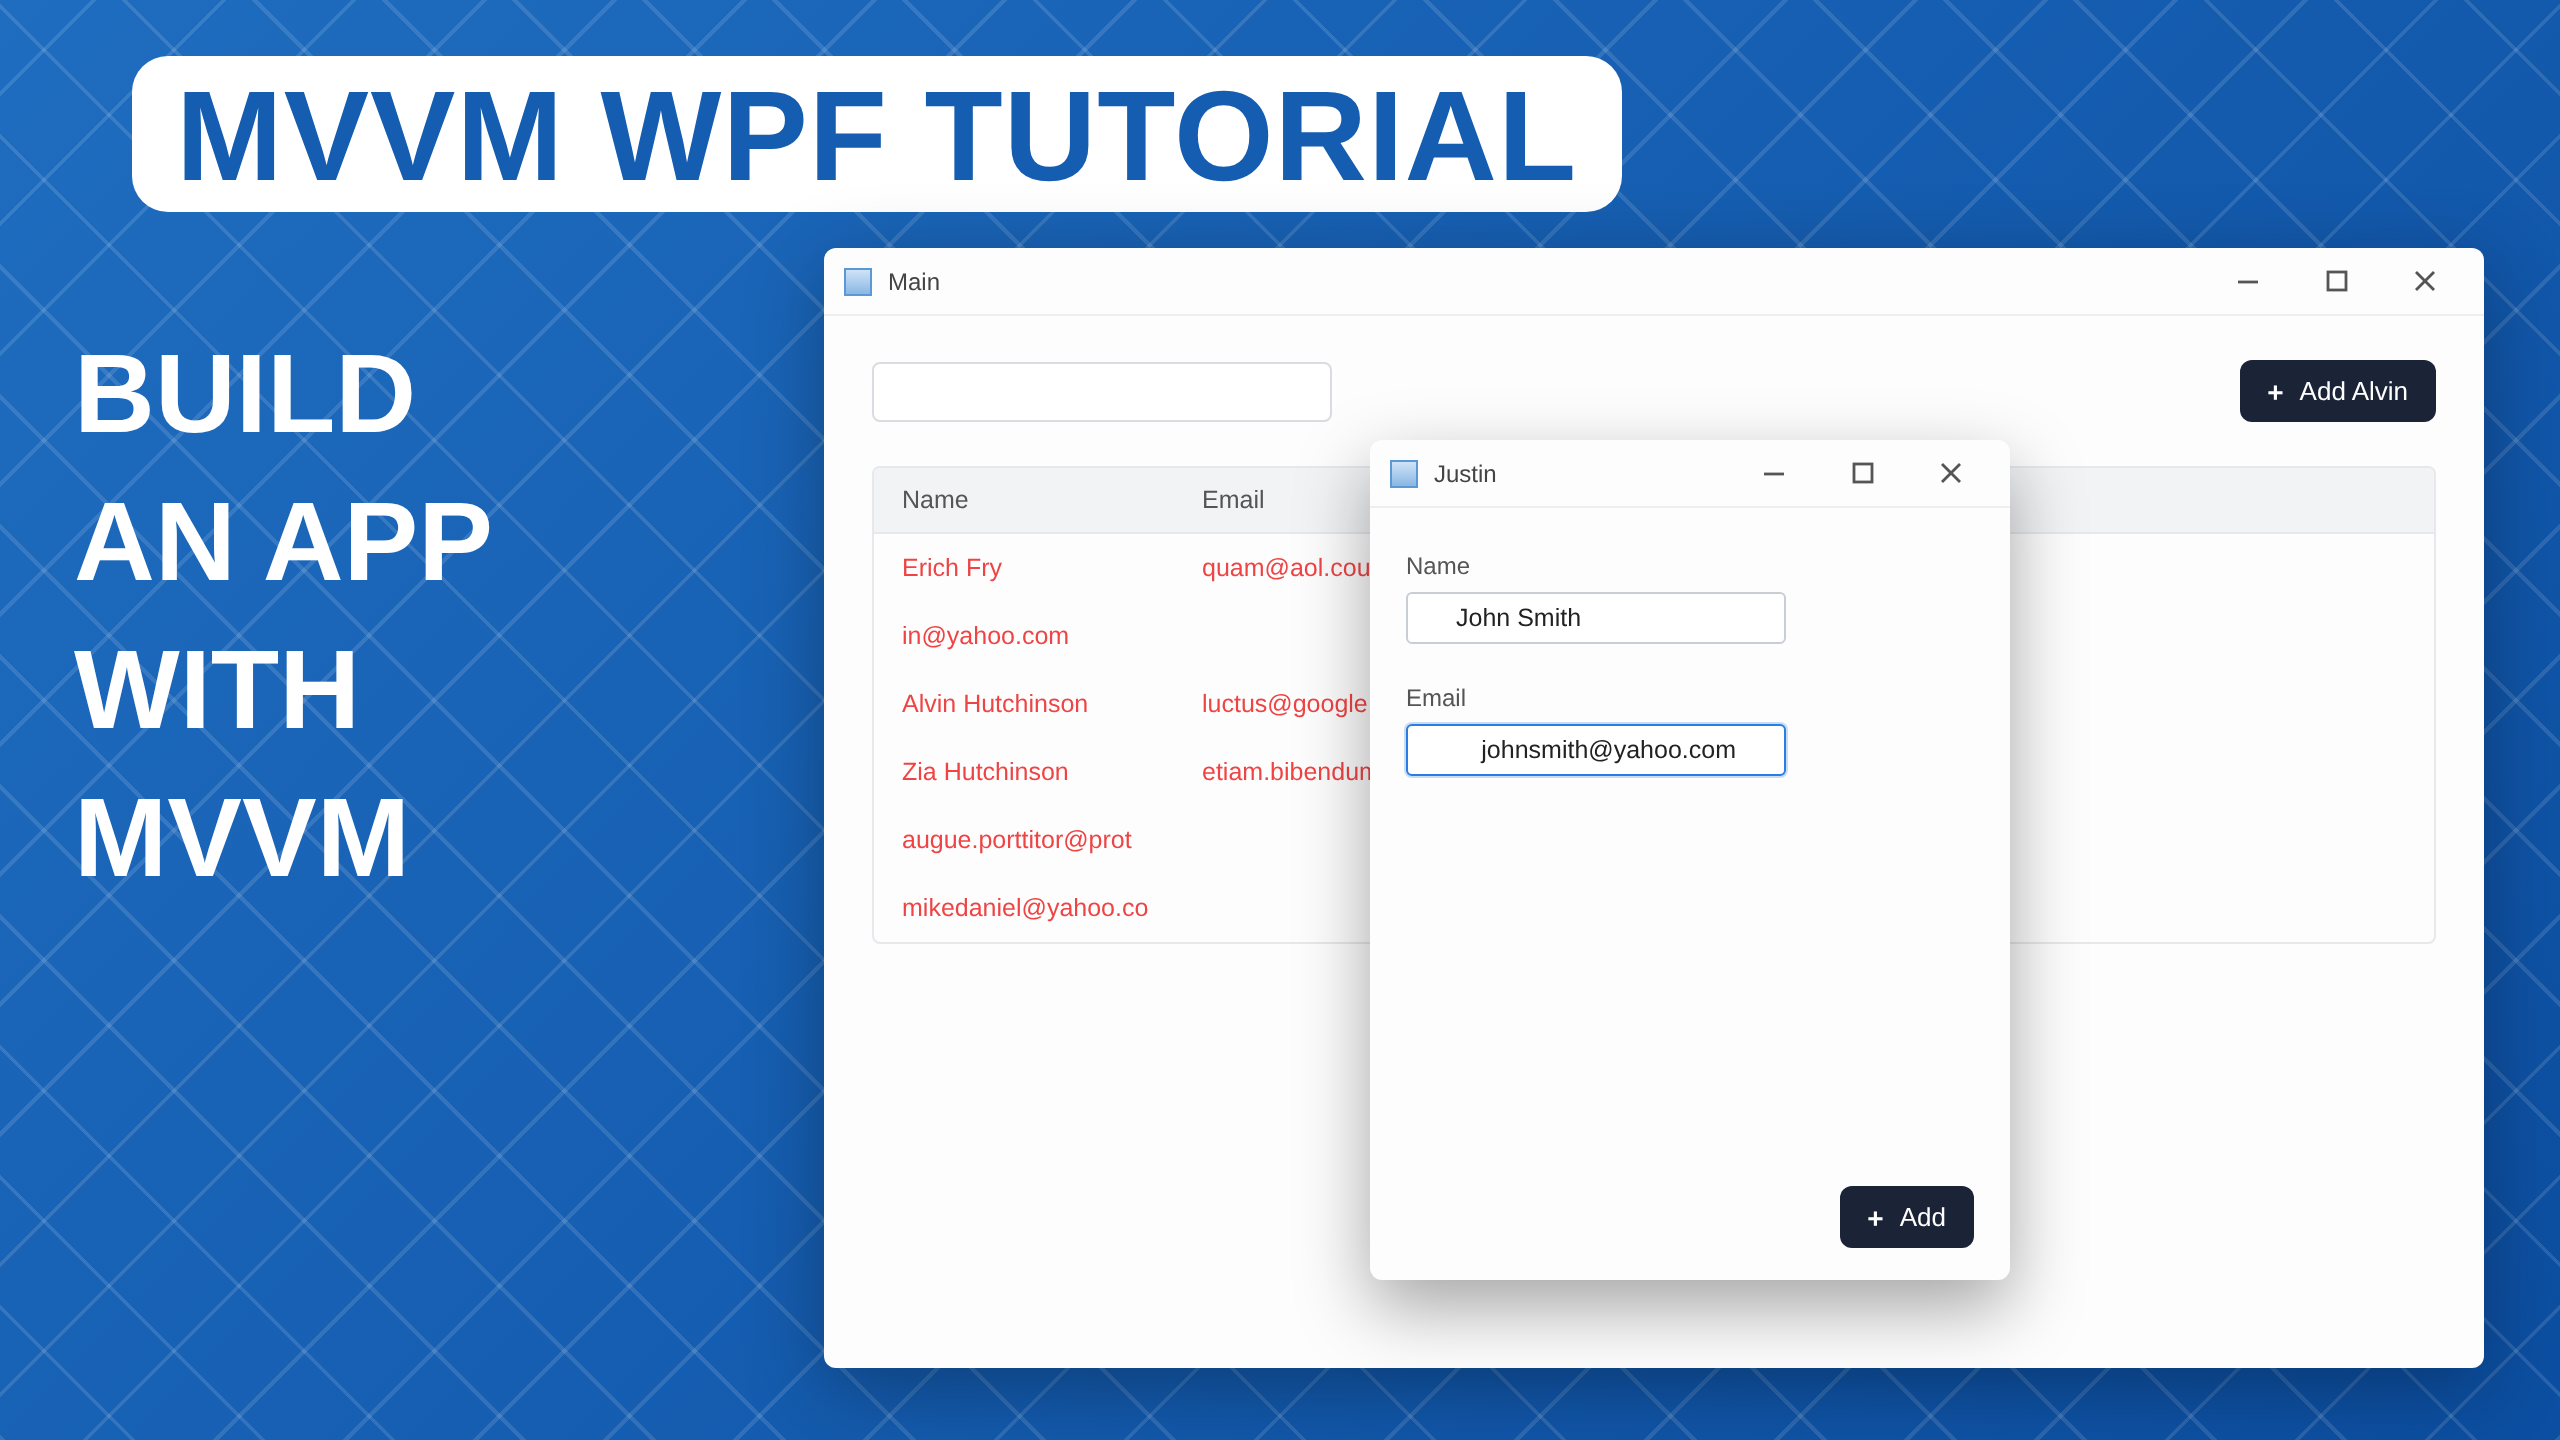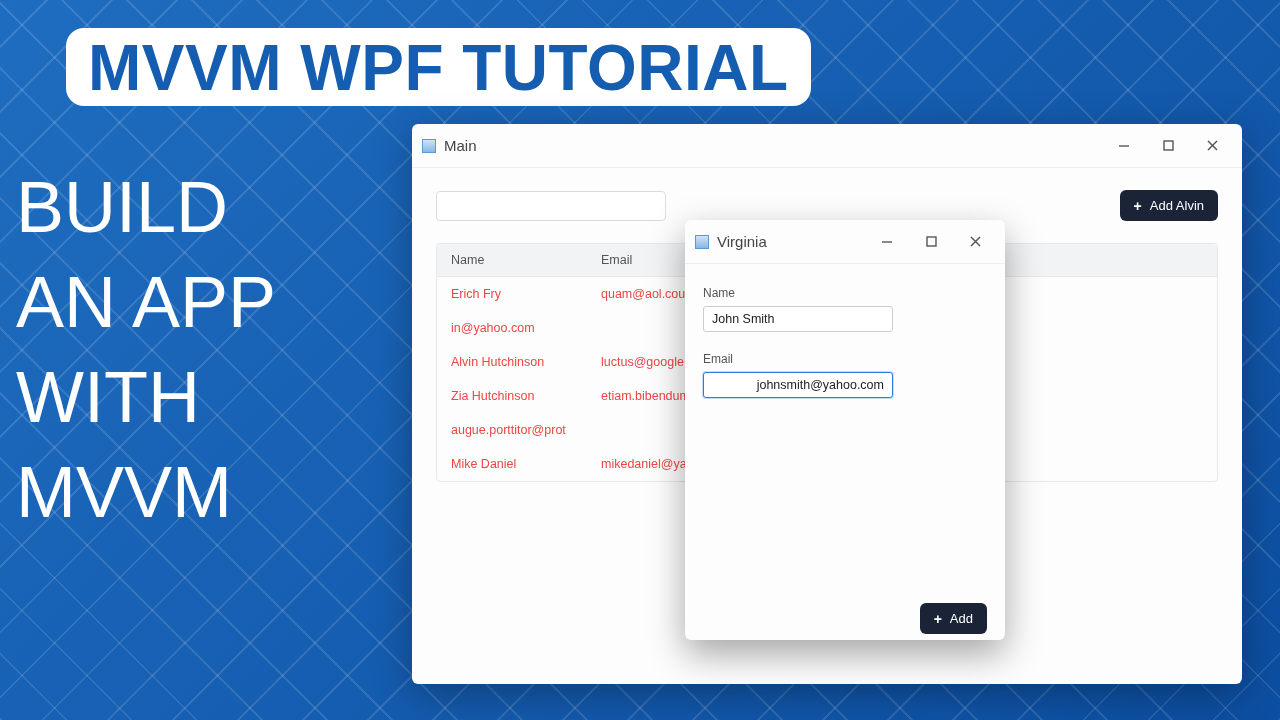--- a/index.html
+++ b/index.html
@@ -5,26 +5,26 @@
 * { margin:0; padding:0; box-sizing:border-box; font-family:"Segoe UI",Arial,sans-serif; }
 html,body{width:1280px;height:720px;overflow:hidden;}
 
 .stage{position:relative;width:1280px;height:720px;background:linear-gradient(135deg,#1f6dc0 0%,#0c4ea1 100%);}
 .pattern{position:absolute;inset:0;background-image:
  repeating-linear-gradient(45deg,rgba(255,255,255,.12) 0 2px,transparent 2px 46px),
  repeating-linear-gradient(-45deg,rgba(255,255,255,.12) 0 2px,transparent 2px 46px);
  pointer-events:none;}
 
 .banner-title{position:absolute;top:28px;left:32px;background:#fff;border-radius:18px;padding:8px 22px 6px;color:#145db1;font-weight:800;font-size:64px;letter-spacing:.5px;line-height:1;margin-left:34px;}
-.banner-sub{position:absolute;top:160px;left:16px;color:#fff;font-weight:400;font-size:72px;line-height:1.32;}
+.banner-sub{position:absolute;top:160px;left:37px;color:#fff;font-weight:700;font-size:56px;line-height:1.32;}
 
 
 .win{position:absolute;background:#fdfdfe;border-radius:6px;box-shadow:0 10px 40px rgba(0,0,0,.3);}
 .win-main{top:124px;left:412px;width:830px;height:560px;}
-.titlebar{height:44px;display:flex;align-items:center;padding:0 8px 0 10px;font-size:15px;color:#444;border-bottom:1px solid #eee;}
+.titlebar{height:34px;display:flex;align-items:center;padding:0 8px 0 10px;font-size:12px;color:#444;border-bottom:1px solid #eee;}
 .titlebar .ticon{width:14px;height:14px;border:1px solid #5a99d6;background:linear-gradient(#cfe3f7,#8ab7e4);margin-right:8px;}
 .titlebar .spacer{flex:1;}
 .wbtn{width:44px;height:30px;display:flex;align-items:center;justify-content:center;color:#555;font-size:12px;cursor:pointer;}
 
 .win-body{padding:22px 24px;}
 .toolbar{display:flex;align-items:center;gap:10px;}
 .search{width:230px;height:30px;border:1px solid #d9dce1;border-radius:4px;padding:0 8px;font-size:13px;}
 .toolbar .grow{flex:1;}
 .btn-dark{background:#1b2337;color:#fff;border:none;border-radius:6px;padding:8px 14px;font-size:13px;display:flex;align-items:center;gap:8px;cursor:pointer;}
 .btn-dark .plus{font-weight:700;font-size:14px;line-height:1;}
@@ -35,21 +35,21 @@
 .col-name{width:150px;}
 .col-email{flex:1;}
 .grow-row{display:flex;font-size:12.5px;color:#ef4444;}
 .grow-row .gcell{padding:10px 14px;}
 .ghead .gcell{border-bottom:1px solid #e6e8ec;}
 
 
 .win-dlg{top:220px;left:685px;width:320px;height:420px;box-shadow:0 14px 36px rgba(0,0,0,.35);}
 .dlg-body{padding:16px 18px;display:flex;flex-direction:column;height:calc(100% - 34px);}
 .flabel{font-size:12px;color:#555;margin-top:6px;margin-bottom:6px;}
-.finput{width:190px;height:26px;border:1px solid #c9cdd4;border-radius:3px;padding:0 8px;font-size:12.5px;color:#222;}
+.finput{width:190px;height:26px;border:1px solid #c9cdd4;border-radius:3px;padding:0 24px;font-size:12.5px;color:#222;}
 .finput.focus{border-color:#2b7de1;box-shadow:0 0 0 1px rgba(43,125,225,.25);text-align:right;}
 .dlg-body .filler{flex:1;}
 .dlg-foot{display:flex;justify-content:flex-end;}
 
 svg{display:block;}
 </style>
 </head>
 <body>
 <div class="stage">
  <div class="pattern"></div>
@@ -106,32 +106,31 @@
               <div class="gcell col-email">luctus@google.com</div>
             </div>
             <div class="grow-row">
               <div class="gcell col-name">Zia Hutchinson</div>
               <div class="gcell col-email">etiam.bibendum@hot</div>
             </div>
             <div class="grow-row">
               <div class="gcell col-email">augue.porttitor@prot</div>
             </div>
             <div class="grow-row">
-              <div class="gcell col-name">Mike Daniel</div>
               <div class="gcell col-email">mikedaniel@yahoo.co</div>
             </div>
           </div>
      </div>
    </div>
  </div>
 
  <div class="win win-dlg">
    <div class="titlebar">
      <span class="ticon"></span>
-     <span>Virginia</span>
+     <span>Justin</span>
      <span class="spacer"></span>
      <div class="wbtn">
           <svg width="12" height="12">
             <line x1="1" y1="6" x2="11" y2="6" stroke="#555" stroke-width="1.4"></line>
           </svg>
         </div>
      <div class="wbtn">
           <svg width="11" height="11">
             <rect x="1" y="1" width="9" height="9" fill="none" stroke="#555" stroke-width="1.4"></rect>
           </svg>

